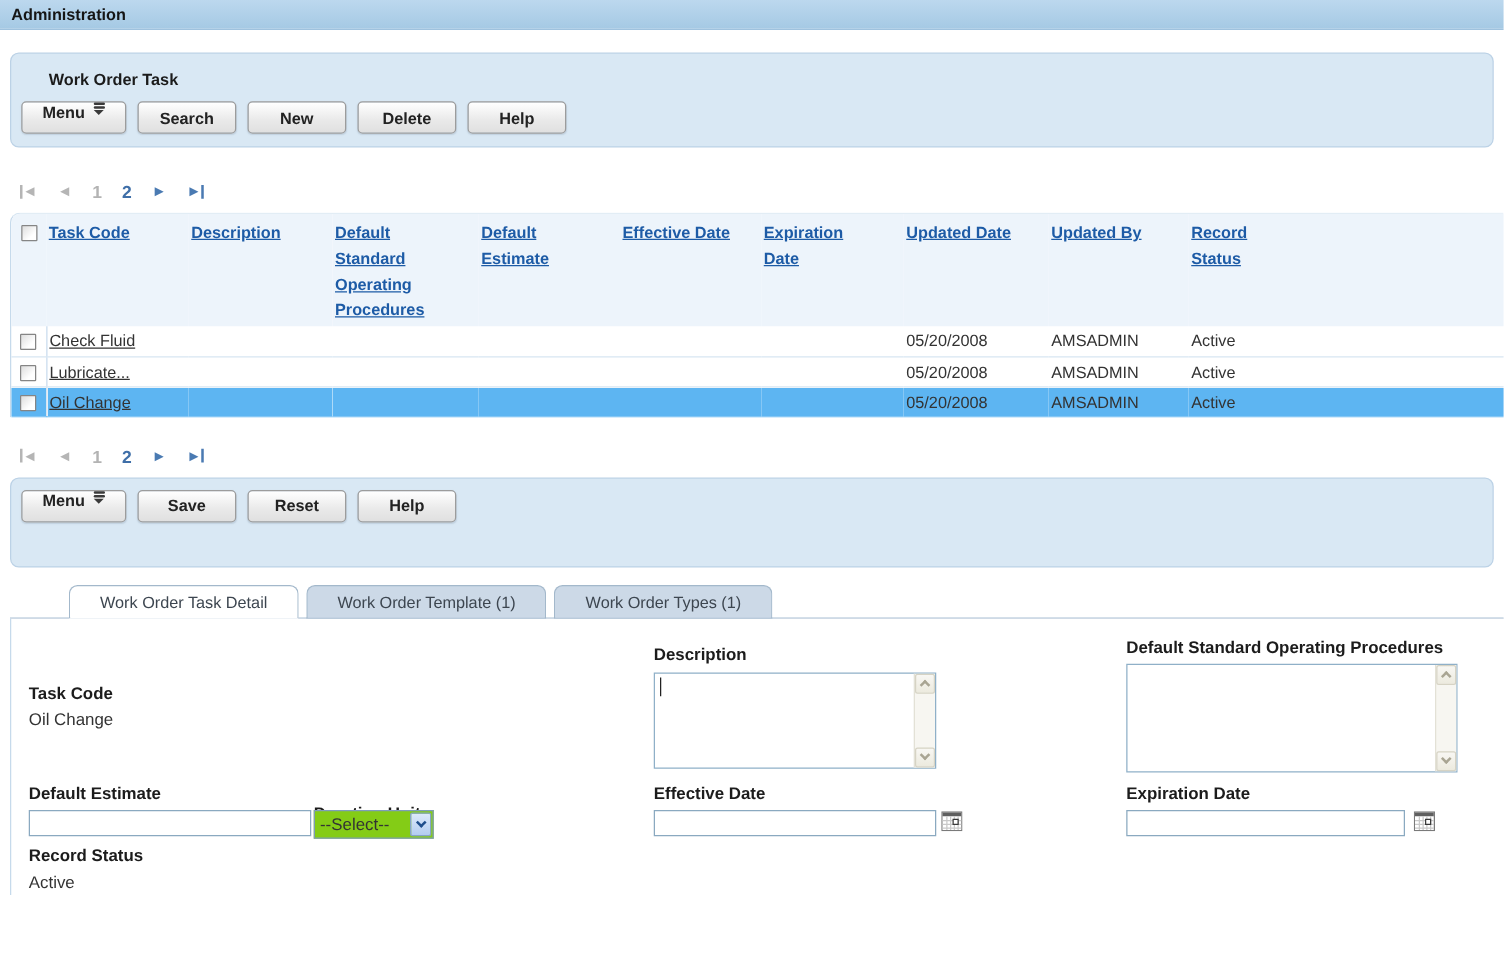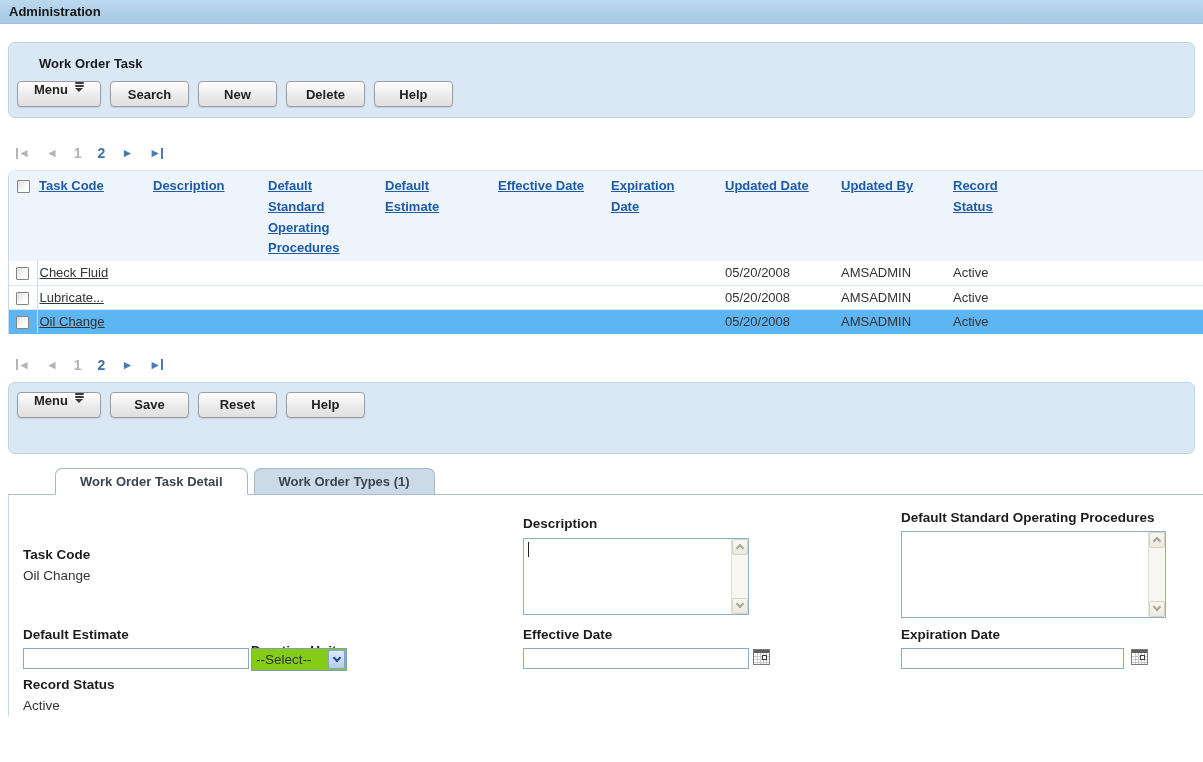--- a/index.html
+++ b/index.html
@@ -60,21 +60,21 @@
   input[type=checkbox] { appearance:none; -webkit-appearance:none; width:13px; height:13px;
     border:1px solid #858585; background:linear-gradient(135deg,#dedede,#ffffff 70%);
     vertical-align:middle; cursor:pointer; border-radius:1px; }
 
   
   .tab-strip { position:relative; margin-left:8px; height:28px; margin-top:13px;
     display:flex; align-items:flex-end; padding-left:47px; gap:6px; }
   .tab-strip::after { content:""; position:absolute; left:0; right:0; bottom:0;
     height:1px; background:#aabfd3; }
   .tab { position:relative; z-index:1; height:27px; line-height:26px; padding:0 24px;
-    font-weight:bold; font-size:13px; color:#3d4650; background:#ccd9e7;
+    font-weight:normal; font-size:13px; color:#3d4650; background:#ccd9e7;
     border:1px solid #a3b8cb; border-radius:7px 7px 0 0; cursor:pointer;
     border-bottom:1px solid #aabfd3; white-space:nowrap; }
   .tab.active { background:#fff; border-bottom:1px solid #fff; }
 
   
   .content { position:relative; margin-left:8px; height:221px; background:#fff;
     border-left:1px solid #c6daeb; }
   .flabel { position:absolute; font-weight:bold; font-size:13.5px; color:#1c1c1c; white-space:nowrap; }
   .fvalue { position:absolute; font-size:13.5px; color:#333; }
   .tbox { position:absolute; background:#fff; border:1px solid #8fb0c8; display:flex; }
@@ -241,20 +241,21 @@
       </span>
     </button>
     <button class="btn">Save</button>
     <button class="btn">Reset</button>
     <button class="btn">Help</button>
   </div>
 </div>
 
 <div class="tab-strip">
   <div class="tab active">Work Order Task Detail</div>
+  <div class="tab">Work Order Template (1)</div>
   <div class="tab">Work Order Types (1)</div>
 </div>
 
 <div class="content">
 
   <div class="flabel" style="left:14px; top:52px;">Task Code</div>
   <div class="fvalue" style="left:14px; top:73px;">Oil Change</div>
 
   <div class="flabel" style="left:514px; top:21px;">Description</div>
   <div class="tbox" style="left:514px; top:43px; width:226px; height:77px;">

